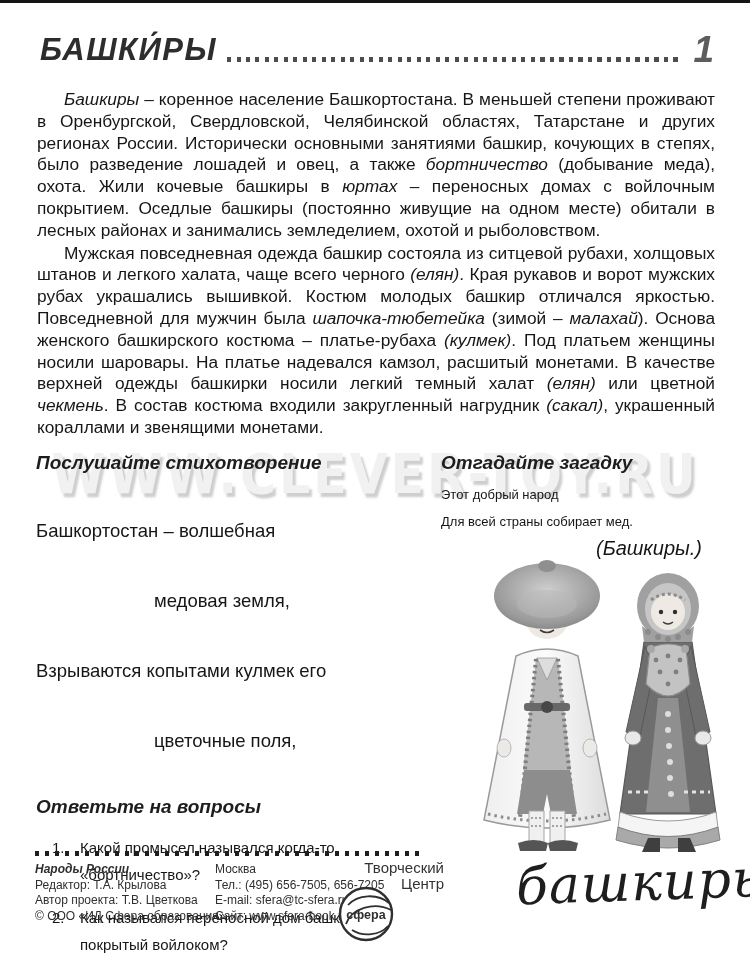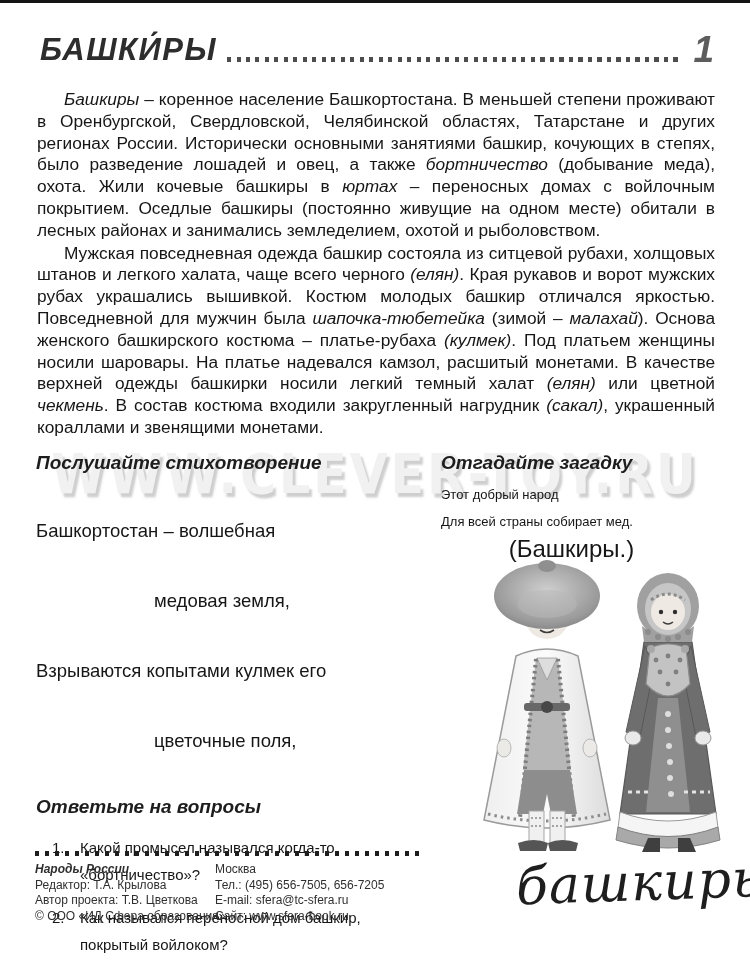--- a/index.html
+++ b/index.html
@@ -33,21 +33,21 @@
   .poem .p-line{font-size:18.5px;line-height:27px;white-space:nowrap;margin-top:43px;}
   .poem .indent{padding-left:118px;}
   .questions-header{margin-top:42px;}
   ol.questions{list-style:none;margin:4px 0 0 0;padding:0;counter-reset:q;}
   ol.questions li{
     counter-increment:q;position:relative;padding-left:28px;
     font-size:15px;line-height:27px;margin:16px;
   }
   ol.questions li::before{content:counter(q) ".";position:absolute;left:0;top:0;}
   .riddle .r-line{font-size:13px;line-height:27px;white-space:nowrap;}
-  .riddle-answer{font-size:24px;line-height:27px;text-align:center;padding-right:14px;}
+  .riddle-answer{font-size:20px;line-height:27px;font-style:italic;text-align:right;padding-right:14px;}
 
   
   .watermark{
     position:absolute;left:50%;top:446px;transform:translateX(-50%) scaleY(1.12);
     font-family:"DejaVu Sans",sans-serif;font-weight:bold;font-size:49px;letter-spacing:3px;
     color:#f1f1f1;text-shadow:3px 4px 2px rgba(165,165,165,.55);
     white-space:nowrap;z-index:1;pointer-events:none;
   }
 
   
@@ -230,15 +230,28 @@
     <div>© ООО «ИД Сфера образования»</div>
   </div>
 
   <div class="f-col f-col2">
     <div>Москва</div>
     <div>Тел.: (495) 656-7505, 656-7205</div>
     <div>E-mail: sfera@tc-sfera.ru</div>
     <div>Сайт: www.sfera-book.ru</div>
   </div>
 
+  <div class="f-logo">
+    <svg width="108" height="88" viewBox="0 0 108 88" xmlns="http://www.w3.org/2000/svg">
+      <text x="108" y="15" text-anchor="end" font-family="Liberation Sans, sans-serif" font-size="15" fill="#333">Творческий</text>
+      <text x="108" y="31" text-anchor="end" font-family="Liberation Sans, sans-serif" font-size="15" fill="#333">Центр</text>
+      <g>
+        <circle cx="30" cy="56" r="26" fill="#ffffff" stroke="#2f2f2f" stroke-width="2.4"></circle>
+        <path d="M53,45 A26 20 0 0 0 12,47" fill="none" stroke="#2f2f2f" stroke-width="1.8"></path>
+        <path d="M55,52 A30 24 0 0 0 10,66" fill="none" stroke="#2f2f2f" stroke-width="1.8"></path>
+        <path d="M52,68 A24 18 0 0 1 16,72" fill="none" stroke="#2f2f2f" stroke-width="1.8"></path>
+        <text x="30" y="61" text-anchor="middle" font-family="Liberation Sans, sans-serif" font-size="12.5" font-weight="bold" fill="#2f2f2f">сфера</text>
+      </g>
+    </svg>
+  </div>
 
   <div class="handwritten">башкиры</div>
 </div>
 
 </body></html>

